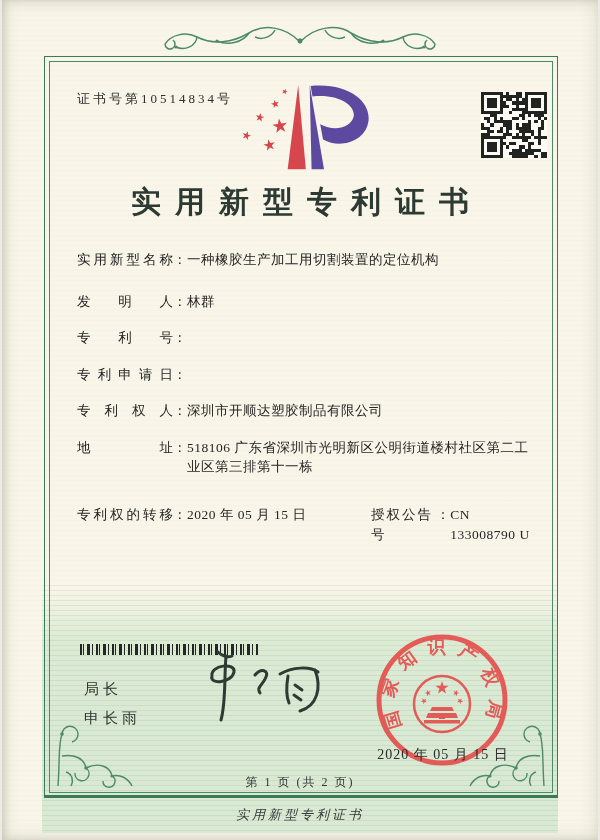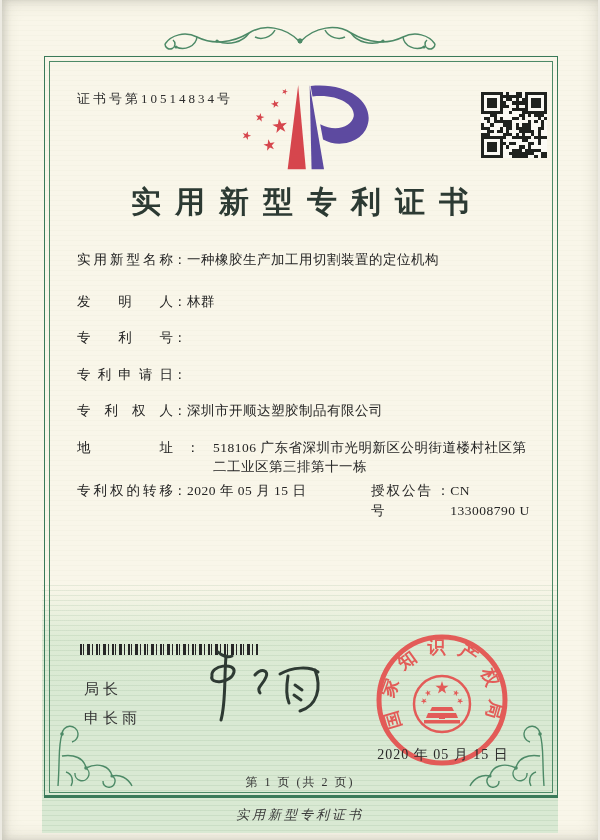--- a/index.html
+++ b/index.html
@@ -436,21 +436,21 @@
     </div>
     <div class="frow">
       <span class="f-label">专利申请日</span>
       <span class="f-colon">：</span>
     </div>
     <div class="frow">
       <span class="f-label">专利权人</span>
       <span class="f-colon">：</span>
       <span class="f-value">深圳市开顺达塑胶制品有限公司</span>
     </div>
-    <div class="frow" style="margin-bottom:4px;gap:13px;">
+    <div class="frow" style="margin-bottom:28px;">
       <span class="f-label">地址</span>
       <span class="f-colon">：</span>
       <span class="f-value">518106 广东省深圳市光明新区公明街道楼村社区第二工业区第三排第十一栋</span>
     </div>
     <div class="frow">
       <span class="f-label">专利权的转移</span>
       <span class="f-colon">：</span>
       <span style="flex:0 0 150px;letter-spacing:.5px;">2020 年 05 月 15 日</span>
       <span class="pair2">
         <span class="f-label2">授权公告号</span>

